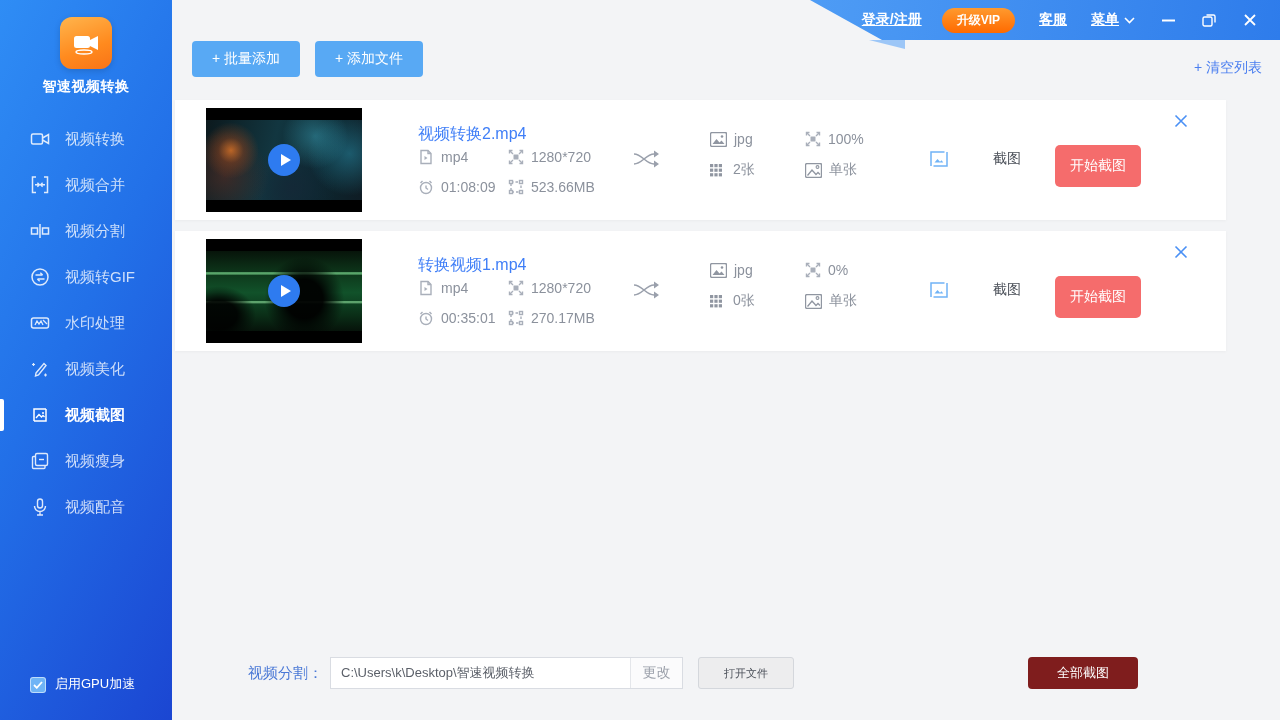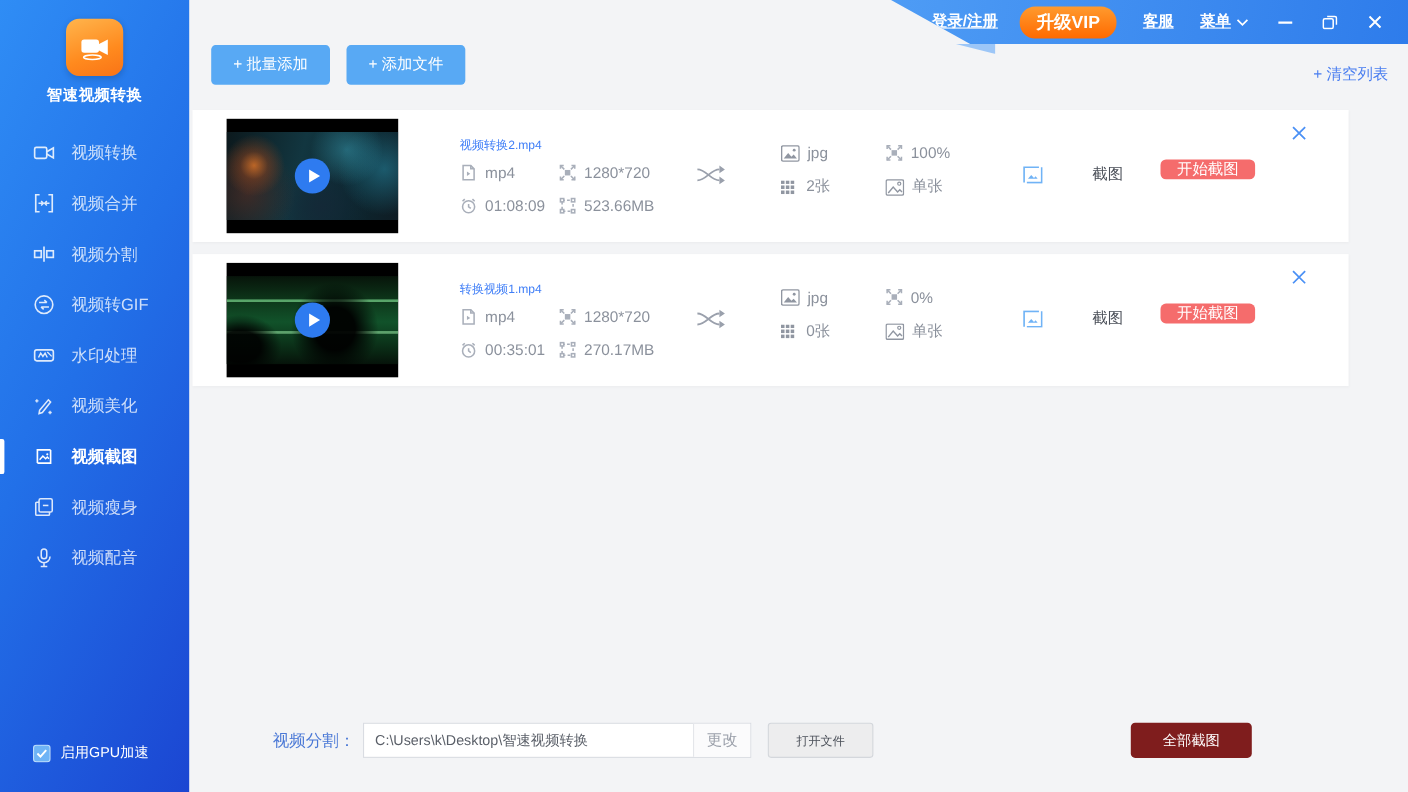--- a/index.html
+++ b/index.html
@@ -35,21 +35,21 @@
   
   .ribbon { position:absolute; top:0; right:0; width:470px; height:40px; z-index:6;
     background:linear-gradient(100deg,#4e9cf5 0%,#2e7ceb 100%);
     clip-path:polygon(0 0,100% 0,100% 100%,72px 100%);
     display:flex; align-items:center; justify-content:flex-end; padding-right:22px; }
   .ribbon-fold { position:absolute; top:40px; right:375px; width:36px; height:9px; z-index:6;
     background:#9cc6f7; clip-path:polygon(0 0,100% 0,100% 100%); }
   .rb-link { color:#ffffff; font-size:14px; font-weight:700; text-decoration:underline;
     cursor:pointer; margin-left:24px; white-space:nowrap; }
   .vip-btn { margin-left:20px; background:linear-gradient(180deg,#ff9a2e,#ff6a00);
-    color:#fff; font-size:16px; font-weight:700; padding:4px 15px; border-radius:14px;
+    color:#fff; font-size:12px; font-weight:700; padding:4px 15px; border-radius:14px;
     border:none; cursor:pointer; white-space:nowrap; }
   .menu-link { display:flex; align-items:center; }
   .menu-link svg { margin-left:5px; }
   .win-btn { margin-left:25px; width:16px; height:16px; display:flex; align-items:center;
     justify-content:center; cursor:pointer; }
 
   
   .main { position:absolute; left:172px; top:0; width:1108px; height:720px; background:#f3f4f6; }
   .add-btn { position:absolute; top:41px; height:36px; width:108px; border:none; border-radius:4px;
     background:#58a9f4; color:#ffffff; font-size:14px; cursor:pointer; }
@@ -75,37 +75,37 @@
   .scene-2 { background:
       radial-gradient(ellipse 34% 70% at 63% 60%, rgba(0,0,0,.95) 35%, transparent 75%),
       radial-gradient(ellipse 30% 45% at 8% 80%, rgba(0,0,0,.9) 40%, transparent 80%),
       linear-gradient(180deg, transparent 26%, rgba(150,255,170,.55) 27%, rgba(150,255,170,.55) 29%, transparent 30%),
       linear-gradient(180deg, transparent 62%, rgba(170,255,180,.5) 63%, rgba(170,255,180,.5) 65%, transparent 66%),
       linear-gradient(180deg,#07140a 0%,#0e3a1c 30%,#11522a 52%,#0a2c16 82%,#06130a 100%); }
   .play { position:absolute; left:50%; top:50%; width:32px; height:32px; margin:-16px 0 0 -16px;
     border-radius:50%; background:#2e7bf0; display:flex; align-items:center; justify-content:center; }
   .play::after { content:""; width:0; height:0; border-left:10px solid #fff;
     border-top:6px solid transparent; border-bottom:6px solid transparent; margin-left:3px; }
-  .file-name { position:absolute; left:243px; top:24px; color:#3f7ef7; font-size:11px; cursor:pointer; }
+  .file-name { position:absolute; left:243px; top:24px; color:#3f7ef7; font-size:16px; cursor:pointer; }
   .info-line { position:absolute; left:243px; display:flex; align-items:center;
     color:#8b919c; font-size:14px; }
   .line1 { top:49px; } .line2 { top:79px; }
   .info-cell { display:flex; align-items:center; width:90px; }
   .info-cell.wide { width:auto; }
   .info-cell svg { margin-right:7px; flex:none; }
   .shuffle { position:absolute; left:458px; top:50px; cursor:pointer; }
   .settings { position:absolute; left:535px; top:27px; }
   .set-row { display:flex; align-items:center; height:24px; margin-bottom:7px;
     color:#8b919c; font-size:14px; }
   .set-cell { display:flex; align-items:center; width:95px; }
   .set-cell svg { margin-right:7px; flex:none; }
   .capture-link { position:absolute; left:755px; top:50px; display:flex; align-items:center;
     color:#4a4f58; font-size:14px; cursor:pointer;gap:37px; }
   .capture-link svg { margin-right:8px; }
-  .start-btn { position:absolute; left:880px; top:45px; width:86px; height:18px;
+  .start-btn { position:absolute; left:880px; top:45px; width:86px; height:42px;
     background:#f56c6c; color:#fff; font-size:14px; border:none; border-radius:5px; cursor:pointer; }
   .close-x { position:absolute; top:14px; right:36px; width:16px; height:16px; cursor:pointer; }
 
   
   .footer { position:absolute; left:0; bottom:31px; width:1108px; height:32px; }
   .save-label { position:absolute; left:76px; top:7px; color:#4a78d6; font-size:15px; }
   .path-box { position:absolute; left:158px; top:0; width:353px; height:32px;
     border:1px solid #d9dce2; background:#ffffff; display:flex; align-items:center; }
   .path-input { flex:1; border:none; outline:none; font-size:13px; color:#5a5f68;
     padding:0 10px; height:100%; background:transparent;

